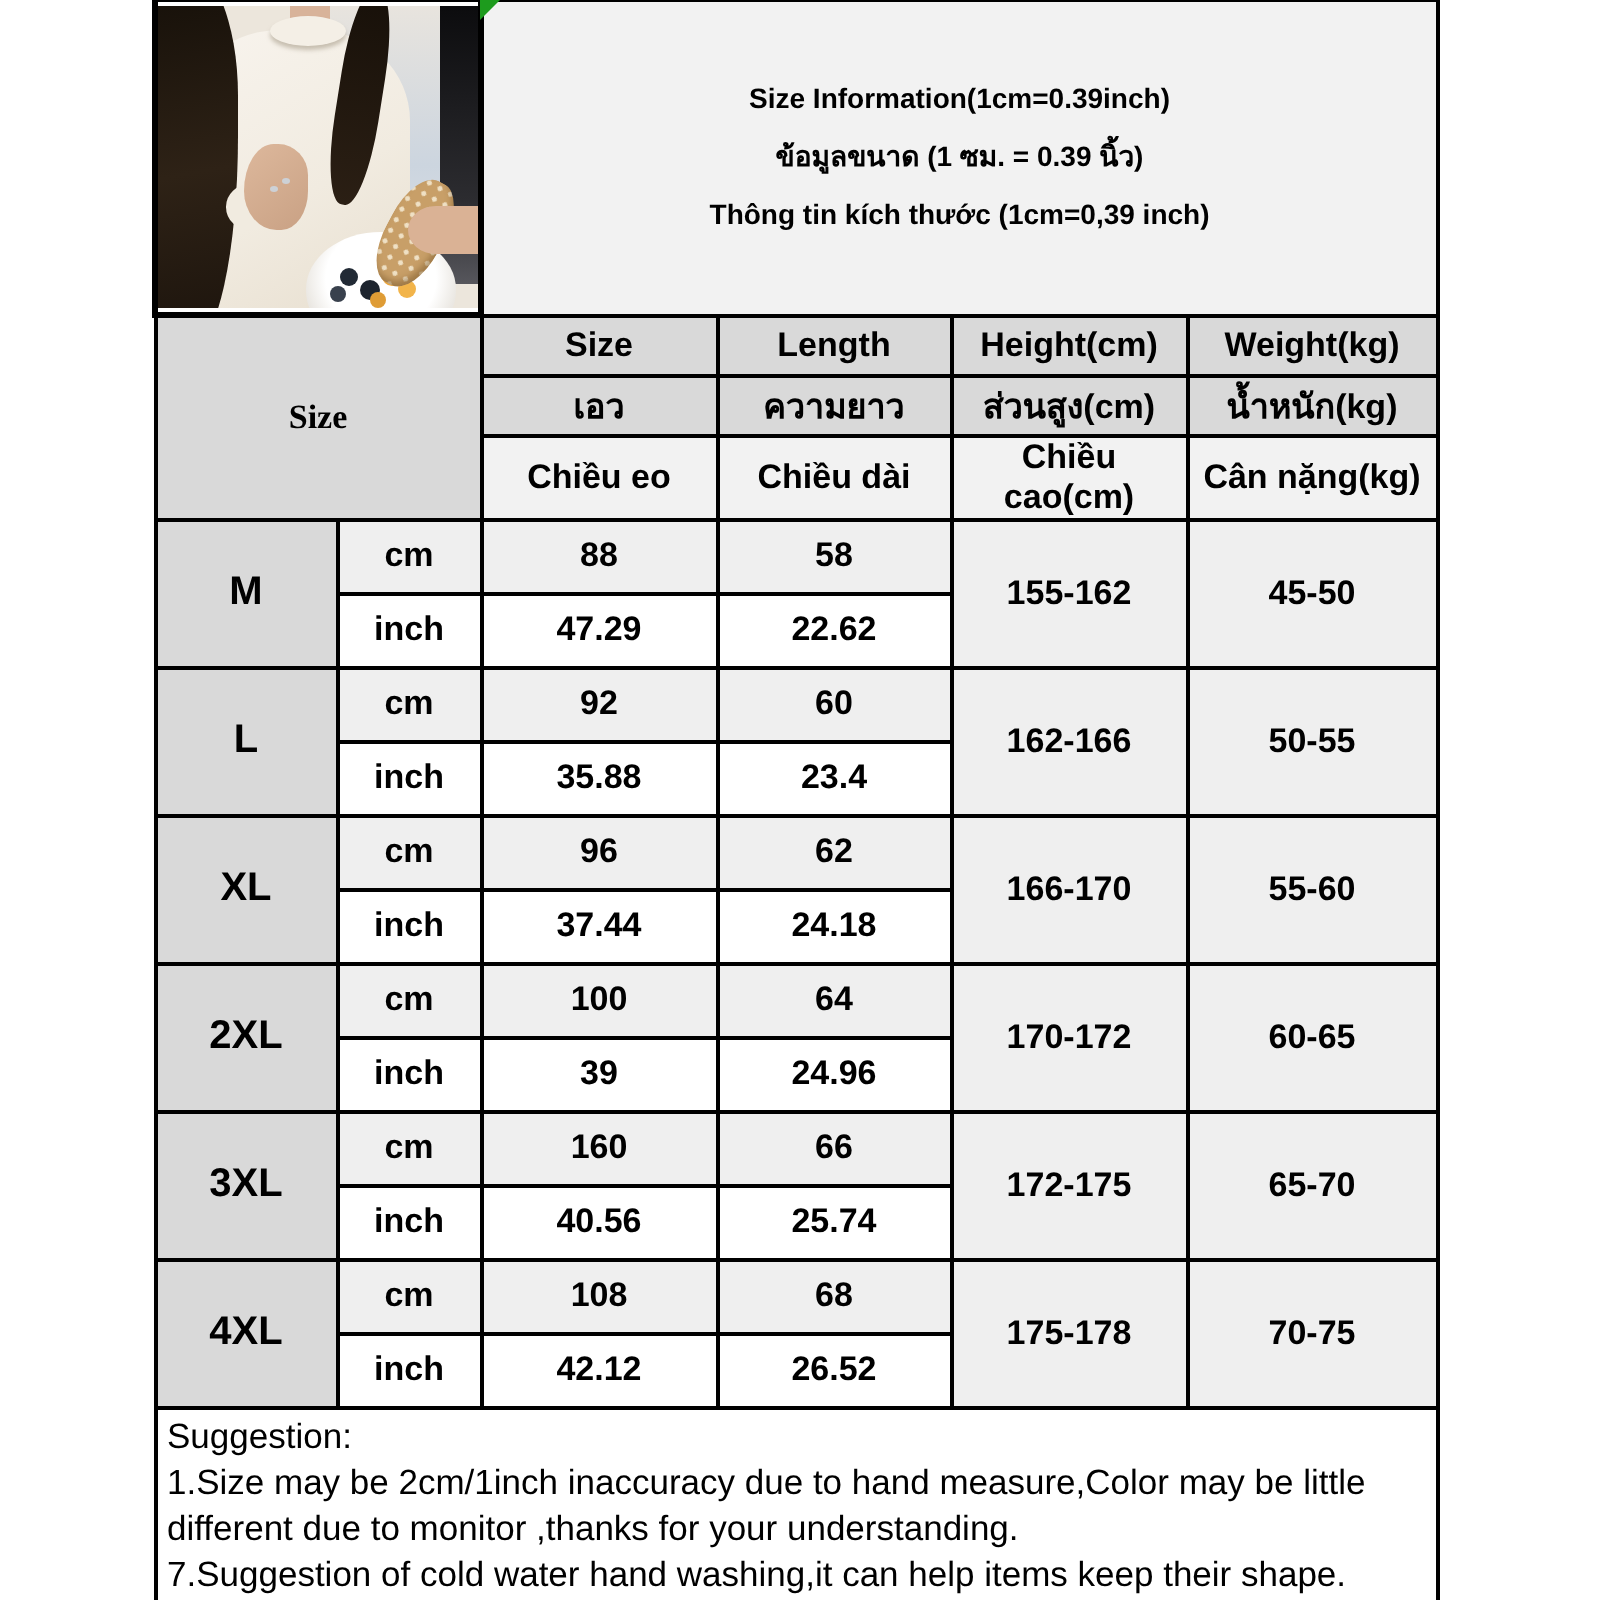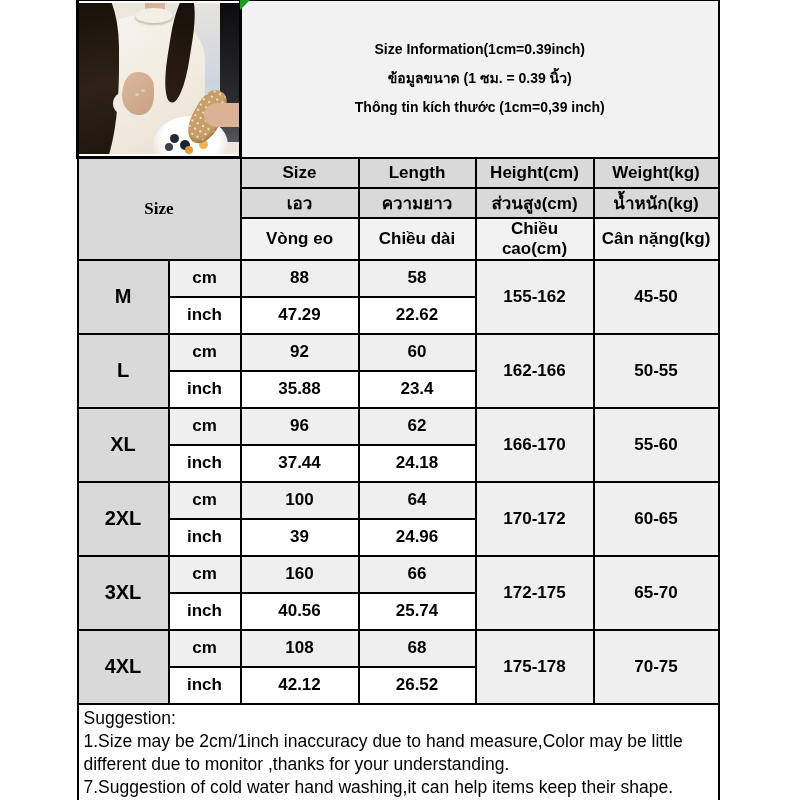--- a/index.html
+++ b/index.html
@@ -148,21 +148,21 @@
       <td>Height(cm)</td>
       <td>Weight(kg)</td>
     </tr>
     <tr class="hdr">
       <td>เอว</td>
       <td>ความยาว</td>
       <td>ส่วนสูง(cm)</td>
       <td>น้ำหนัก(kg)</td>
     </tr>
     <tr class="hdr hdr-light">
-      <td>Vòng eo</td>
+      <td>Chiều eo</td>
       <td>Chiều dài</td>
       <td>Chiều cao(cm)</td>
       <td>Cân nặng(kg)</td>
     </tr>
 
     <tr class="cm-row">
       <td rowspan="2" class="size-label">M</td>
       <td class="unit">cm</td>
       <td>88</td>
       <td>58</td>

